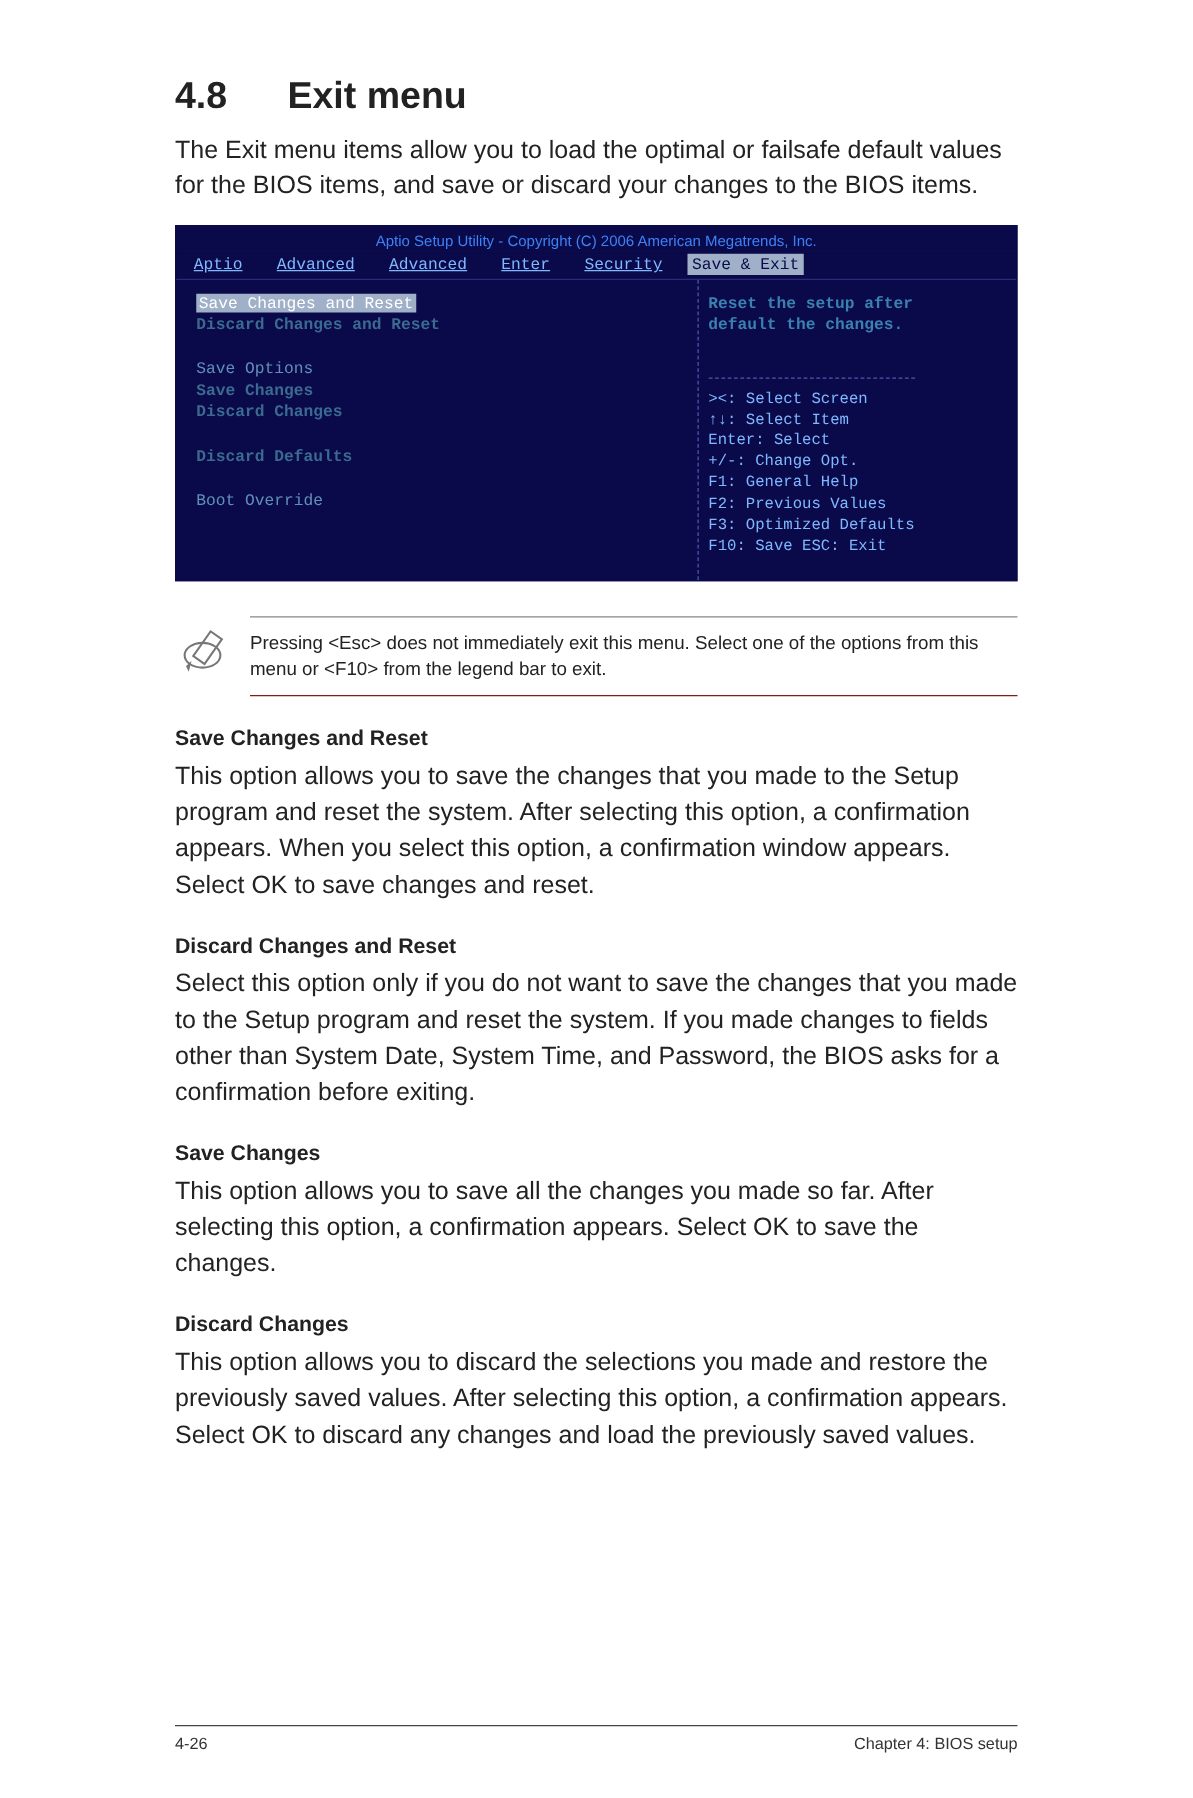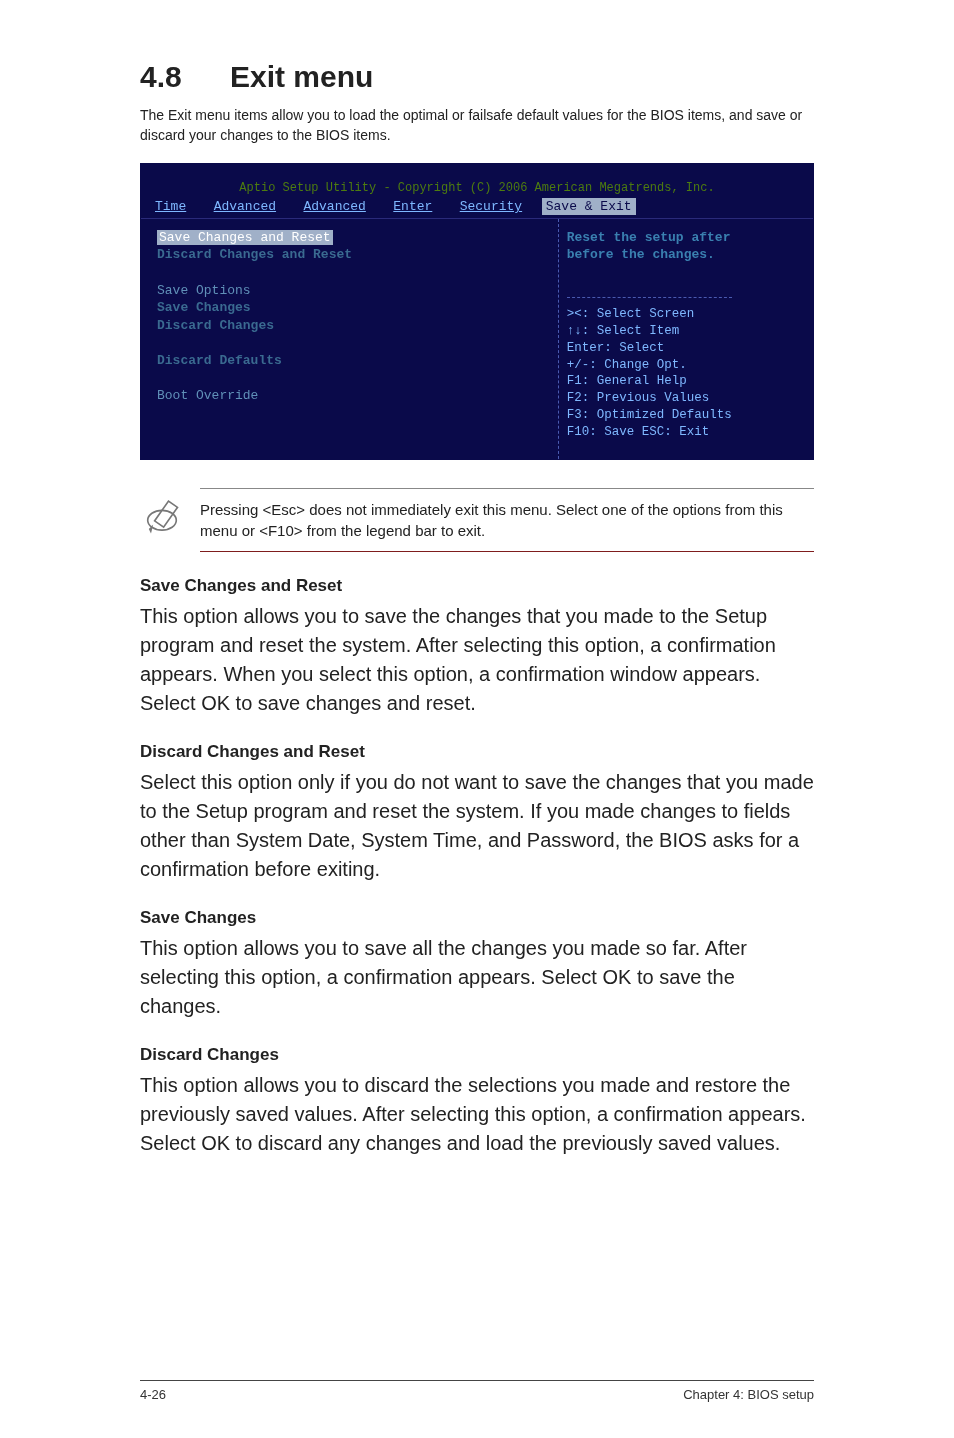--- a/index.html
+++ b/index.html
@@ -8,35 +8,35 @@
     width: 854px;
     height: 1438px;
     margin: 0 auto;
     padding: 60px 90px 40px 90px;
     position: relative;
     background: #fff;
     color: #222;
   }
   h1.section-title { font-size: 30px; font-weight: 700; margin: 0 0 12px 0; }
   .num { display: inline-block; width: 90px; }
-  p.intro { font-size: 14px; line-height: 1.4; margin: 0 0 18px 0; }
+  p.intro { font-size: 20px; line-height: 1.4; margin: 0 0 18px 0; }
   h2.sub { font-size: 17px; font-weight: 700; margin: 24px 0 6px 0; }
   p.body { font-size: 20px; line-height: 1.45; margin: 0 0 6px 0; }
 
   
   .bios {
     width: 100%;
     background: #0a0a4a;
     font-family: "Courier New", monospace;
     font-size: 13px;
     line-height: 1.35;
     border: 1px solid #0a0a4a;
     padding: 0;
   }
-  .bios-topbar { background: #0a0a4a; color: #4d7c0f; text-align: center; padding: 4px 0 2px 0; font-size: 12px; font-family: Liberation Mono, monospace; margin-top: 12px; }
+  .bios-topbar { background: #0a0a4a; color: #3b82f6; text-align: center; padding: 4px 0 2px 0; font-size: 12px; font-family: Liberation Sans, sans-serif; }
   .bios-tabs {
     background: #0a0a4a;
     color: #6fa8ff;
     padding: 0 10px 2px 14px;
     font-size: 13px;
     border-bottom: 1px solid #2a2a7a;
   }
   .bios-tabs .tab { color: #7fb8ff; text-decoration: underline; margin-right: 4px; }
   .bios-tabs .tab-active { background: #a0b0c8; color: #0a0a4a; padding: 1px 4px; text-decoration: none; }
   .bios-body { display: flex; }
@@ -99,21 +99,21 @@
 
   <h1 class="section-title">
     <span class="num"><span>4.8</span></span><span>Exit menu</span>
   </h1>
 
   <p class="intro">The Exit menu items allow you to load the optimal or failsafe default values for the BIOS items, and save or discard your changes to the BIOS items.</p>
 
   <div class="bios">
     <div class="bios-topbar">Aptio Setup Utility - Copyright (C) 2006 American Megatrends, Inc.</div>
     <div class="bios-tabs">
-      <span class="tab">Time</span>&nbsp;&nbsp;
+      <span class="tab">Aptio</span>&nbsp;&nbsp;
       <span class="tab">Advanced</span>&nbsp;&nbsp;
       <span class="tab">Advanced</span>&nbsp;&nbsp;
       <span class="tab">Enter</span>&nbsp;&nbsp;
       <span class="tab">Security</span>&nbsp;
       <span class="tab-active">Save &amp; Exit</span>
     </div>
     <div class="bios-body">
       <div class="bios-left">
         <div><span class="sel">Save Changes and Reset</span></div>
         <div class="bold">Discard Changes and Reset</div>
@@ -122,21 +122,21 @@
         <div class="bold">Save Changes</div>
         <div class="bold">Discard Changes</div>
         <br>
         <div class="bold">Discard Defaults</div>
         <br>
         <div>Boot Override</div>
       </div>
       <div class="bios-right">
         <div class="help-top">
           <div>Reset the setup after</div>
-          <div>before the changes.</div>
+          <div>default the changes.</div>
         </div>
         <div class="legend">
           <div class="dash-divider"></div>
           <div>&gt;&lt;: Select Screen</div>
           <div>↑↓: Select Item</div>
           <div>Enter: Select</div>
           <div>+/-: Change Opt.</div>
           <div>F1: General Help</div>
           <div>F2: Previous Values</div>
           <div>F3: Optimized Defaults</div>

